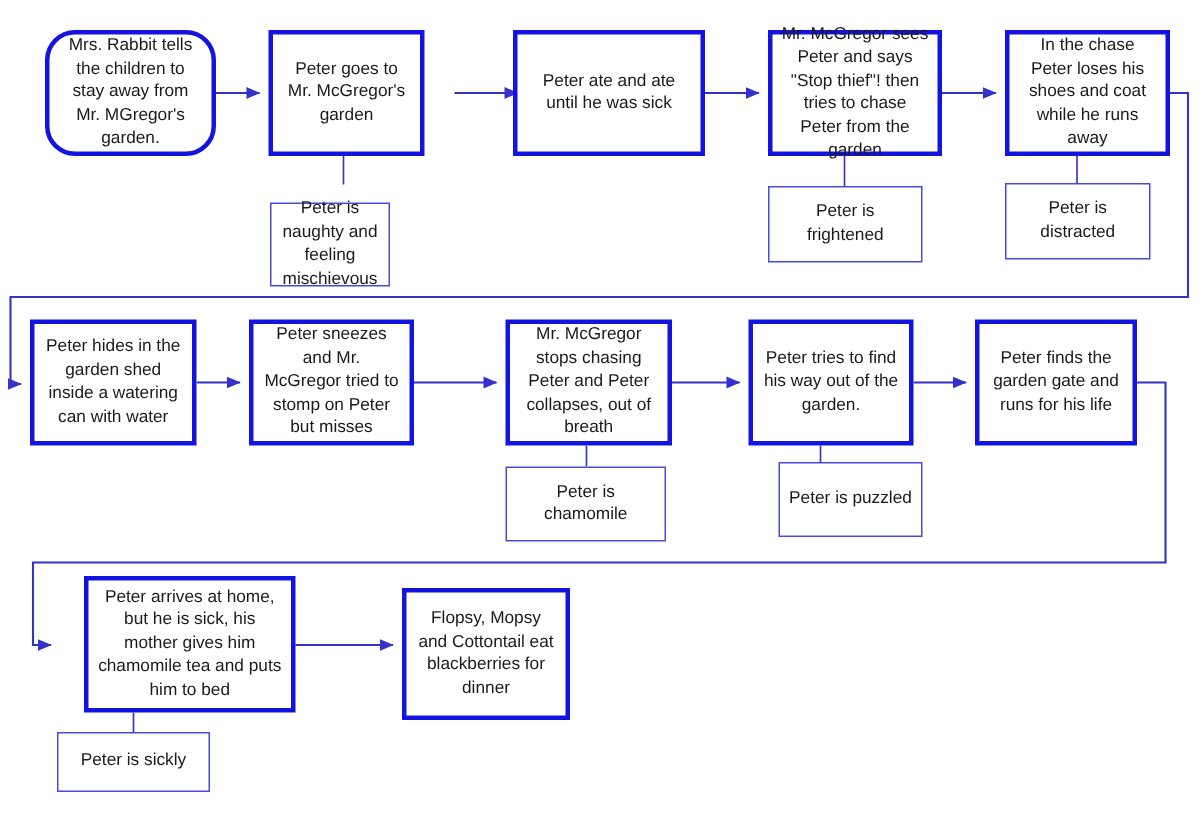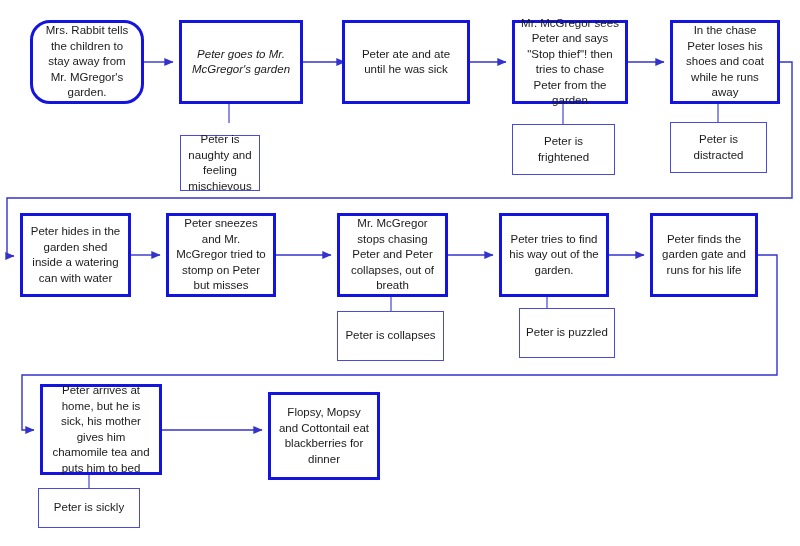--- a/index.html
+++ b/index.html
@@ -78,21 +78,21 @@
         <polyline points="391,297 391,311" fill="none" stroke="#3333cc" stroke-width="1.1"></polyline>
         <polyline points="547,297 547,308" fill="none" stroke="#3333cc" stroke-width="1.1"></polyline>
         <polyline points="89,475 89,488" fill="none" stroke="#3333cc" stroke-width="1.1"></polyline>
       </g>
   </svg>
 
   <div id="node-layer">
       <div class="node main" style="left: 30px; top: 20px; width: 114px; height: 84px; border-color: rgb(20, 20, 224); color: rgb(26, 26, 26); border-radius: 20px;">
         <span>Mrs. Rabbit tells the children to stay away from Mr. MGregor's garden.</span>
       </div>
-      <div class="node main" style="left: 179px; top: 20px; width: 124px; height: 84px; border-color: rgb(20, 20, 224); color: rgb(26, 26, 26); font-style: italic;">
+      <div class="node main" style="left: 179px; top: 20px; width: 104px; height: 84px; border-color: rgb(20, 20, 224); color: rgb(26, 26, 26);">
         <span>Peter goes to Mr. McGregor's garden</span>
       </div>
       <div class="node main" style="left: 342px; top: 20px; width: 128px; height: 84px; border-color: rgb(20, 20, 224); color: rgb(26, 26, 26);">
         <span>Peter ate and ate until he was sick</span>
       </div>
       <div class="node main" style="left: 512px; top: 20px; width: 116px; height: 84px; border-color: rgb(20, 20, 224); color: rgb(26, 26, 26);">
         <span>Mr. McGregor sees Peter and says "Stop thief"! then tries to chase Peter from the garden</span>
       </div>
       <div class="node main" style="left: 670px; top: 20px; width: 110px; height: 84px; border-color: rgb(20, 20, 224); color: rgb(26, 26, 26);">
         <span>In the chase Peter loses his shoes and coat while he runs away</span>
@@ -115,26 +115,26 @@
       <div class="node main" style="left: 337px; top: 213px; width: 111px; height: 84px; border-color: rgb(20, 20, 224); color: rgb(26, 26, 26);">
         <span>Mr. McGregor stops chasing Peter and Peter collapses, out of breath</span>
       </div>
       <div class="node main" style="left: 499px; top: 213px; width: 110px; height: 84px; border-color: rgb(20, 20, 224); color: rgb(26, 26, 26);">
         <span>Peter tries to find his way out of the garden.</span>
       </div>
       <div class="node main" style="left: 650px; top: 213px; width: 108px; height: 84px; border-color: rgb(20, 20, 224); color: rgb(26, 26, 26);">
         <span>Peter finds the garden gate and runs for his life</span>
       </div>
       <div class="node sub" style="left: 337px; top: 311px; width: 107px; height: 50px; border-color: rgb(74, 74, 216); color: rgb(26, 26, 26);">
-        <span>Peter is collapses</span>
+        <span>Peter is chamomile</span>
       </div>
       <div class="node sub" style="left: 519px; top: 308px; width: 96px; height: 50px; border-color: rgb(74, 74, 216); color: rgb(26, 26, 26);">
         <span>Peter is puzzled</span>
       </div>
-      <div class="node main" style="left: 40px; top: 384px; width: 122px; height: 91px; border-color: rgb(20, 20, 224); color: rgb(26, 26, 26);">
+      <div class="node main" style="left: 56px; top: 384px; width: 141px; height: 91px; border-color: rgb(20, 20, 224); color: rgb(26, 26, 26);">
         <span>Peter arrives at home, but he is sick, his mother gives him chamomile tea and puts him to bed</span>
       </div>
       <div class="node main" style="left: 268px; top: 392px; width: 112px; height: 88px; border-color: rgb(20, 20, 224); color: rgb(26, 26, 26);">
         <span>Flopsy, Mopsy and Cottontail eat blackberries for dinner</span>
       </div>
       <div class="node sub" style="left: 38px; top: 488px; width: 102px; height: 40px; border-color: rgb(74, 74, 216); color: rgb(26, 26, 26);">
         <span>Peter is sickly</span>
       </div>
     </div>
 

